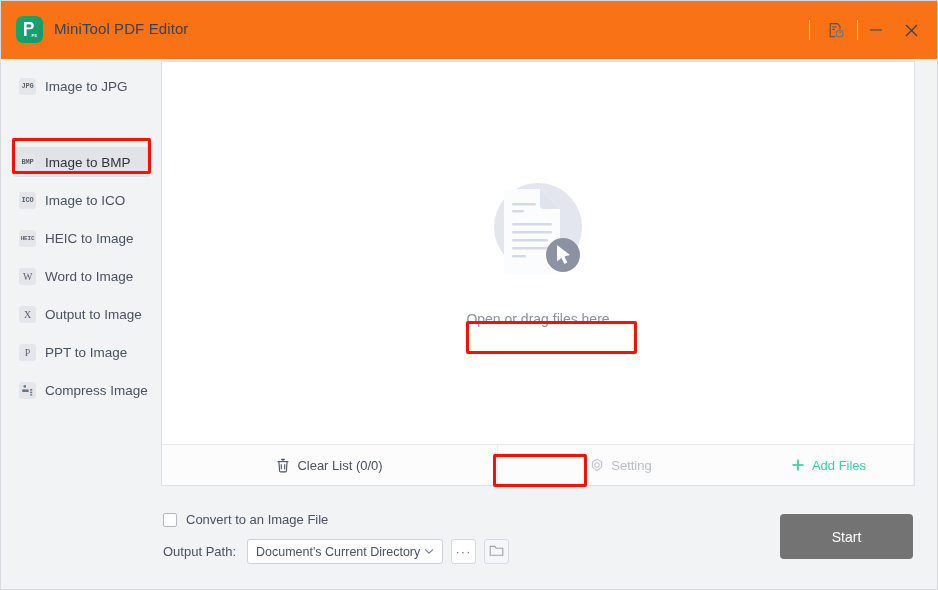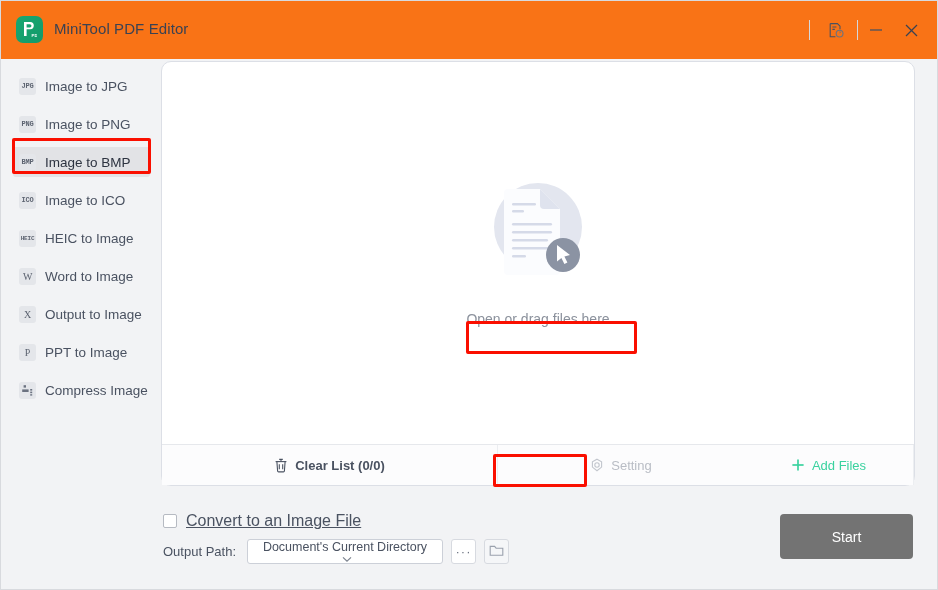--- a/index.html
+++ b/index.html
@@ -82,21 +82,21 @@
     display: flex; align-items: center; cursor: pointer;
   }
   #more-features .chev { font-size: 15px; color: #5b6270; margin-right: 10px; }
 
   
   #main-panel {
     position: absolute; left: 160px; top: 60px;
     width: 754px; height: 425px;
     background: #ffffff;
     border: 1px solid #dcdfe6;
-    border-radius: 10px;
+    border-radius: 0;
   }
   #dropzone {
     position: absolute; left: 0; top: 0; right: 0; height: 380px;
     display: flex; flex-direction: column; align-items: center;
     justify-content: center; cursor: pointer;
   }
   #doc-illus { width: 120px; height: 120px; margin-top: -8px; }
   #drop-text {
     margin-top: 22px; font-size: 14px; color: #8b919c;
   }
@@ -104,45 +104,45 @@
   
   #panel-actions {
     position: absolute; left: 0; bottom: 0; width: 752px; height: 41px;
     background: #fcfcfd; border-top: 1px solid #e6e8ec;
     display: flex; align-items: stretch;
   }
   .pa-cell {
     display: flex; align-items: center; justify-content: center;
     font-size: 13px; cursor: pointer;
   }
-  #pa-clear { width: 336px; border-right: 1px solid #eceef1; color: #4a5261; font-weight: bold; }
+  #pa-clear { width: 336px; border-right: 1px solid #eceef1; color: #4a5261; }
   #pa-add   { width: 170px; border-right: 1px solid #eceef1; color: #3ad29f; }
   #pa-set   { flex: 1; color: #b9bdc5; cursor: default; }
   .pa-ic { display: flex; align-items: center; margin-right: 7px; }
 
   
   #convert-row {
     position: absolute; left: 162px; top: 511px;
     display: flex; align-items: center; cursor: pointer;
   }
   #convert-chk {
     width: 14px; height: 14px; border: 1px solid #b6bac2;
     border-radius: 2px; background: #fff; margin-right: 9px;
   }
-  #convert-lb { font-size: 16px; color: #4a5261; text-decoration: underline; }
+  #convert-lb { font-size: 13px; color: #4a5261; }
 
   #path-row {
     position: absolute; left: 162px; top: 538px;
     display: flex; align-items: center;
   }
   #path-lb { font-size: 13px; color: #4a5261; margin-right: 11px; }
   #path-select {
     width: 196px; height: 25px; border: 1px solid #ccd0d8; border-radius: 3px;
     background: #fff; display: flex; align-items: center;
-    padding: 0 8px; cursor: pointer; flex-direction: column;
+    padding: 0 8px; cursor: pointer;
   }
   #path-value { flex: 1; font-size: 12.5px; color: #4a5261; white-space: nowrap; }
   #path-caret { color: #7b828e; font-size: 10px; margin-left: 4px; }
   .sq-btn {
     width: 25px; height: 25px; border: 1px solid #d7dae0; border-radius: 3px;
     background: #fff; margin-left: 8px;
     display: flex; align-items: center; justify-content: center; cursor: pointer;
   }
   #btn-browse { color: #6d7482; font-size: 13px; letter-spacing: 1px; line-height: 5px;}
   #btn-folder { background: #f5f6f8; }
@@ -208,24 +208,20 @@
     </div>
   </div>
 
   <div id="sidebar">
 
     <div class="side-item" style="top:12px">
       <span class="side-ic">JPG</span>
       <span class="side-lb">Image to JPG</span>
     </div>
 
-    <div class="side-item" style="top:50px">
-      <span class="side-ic">PNG</span>
-      <span class="side-lb">Image to PNG</span>
-    </div>
 
     <div class="side-item selected" style="top:88px">
       <span class="side-ic">BMP</span>
       <span class="side-lb">Image to BMP</span>
     </div>
 
     <div class="side-item" style="top:126px">
       <span class="side-ic">ICO</span>
       <span class="side-lb">Image to ICO</span>
     </div>

